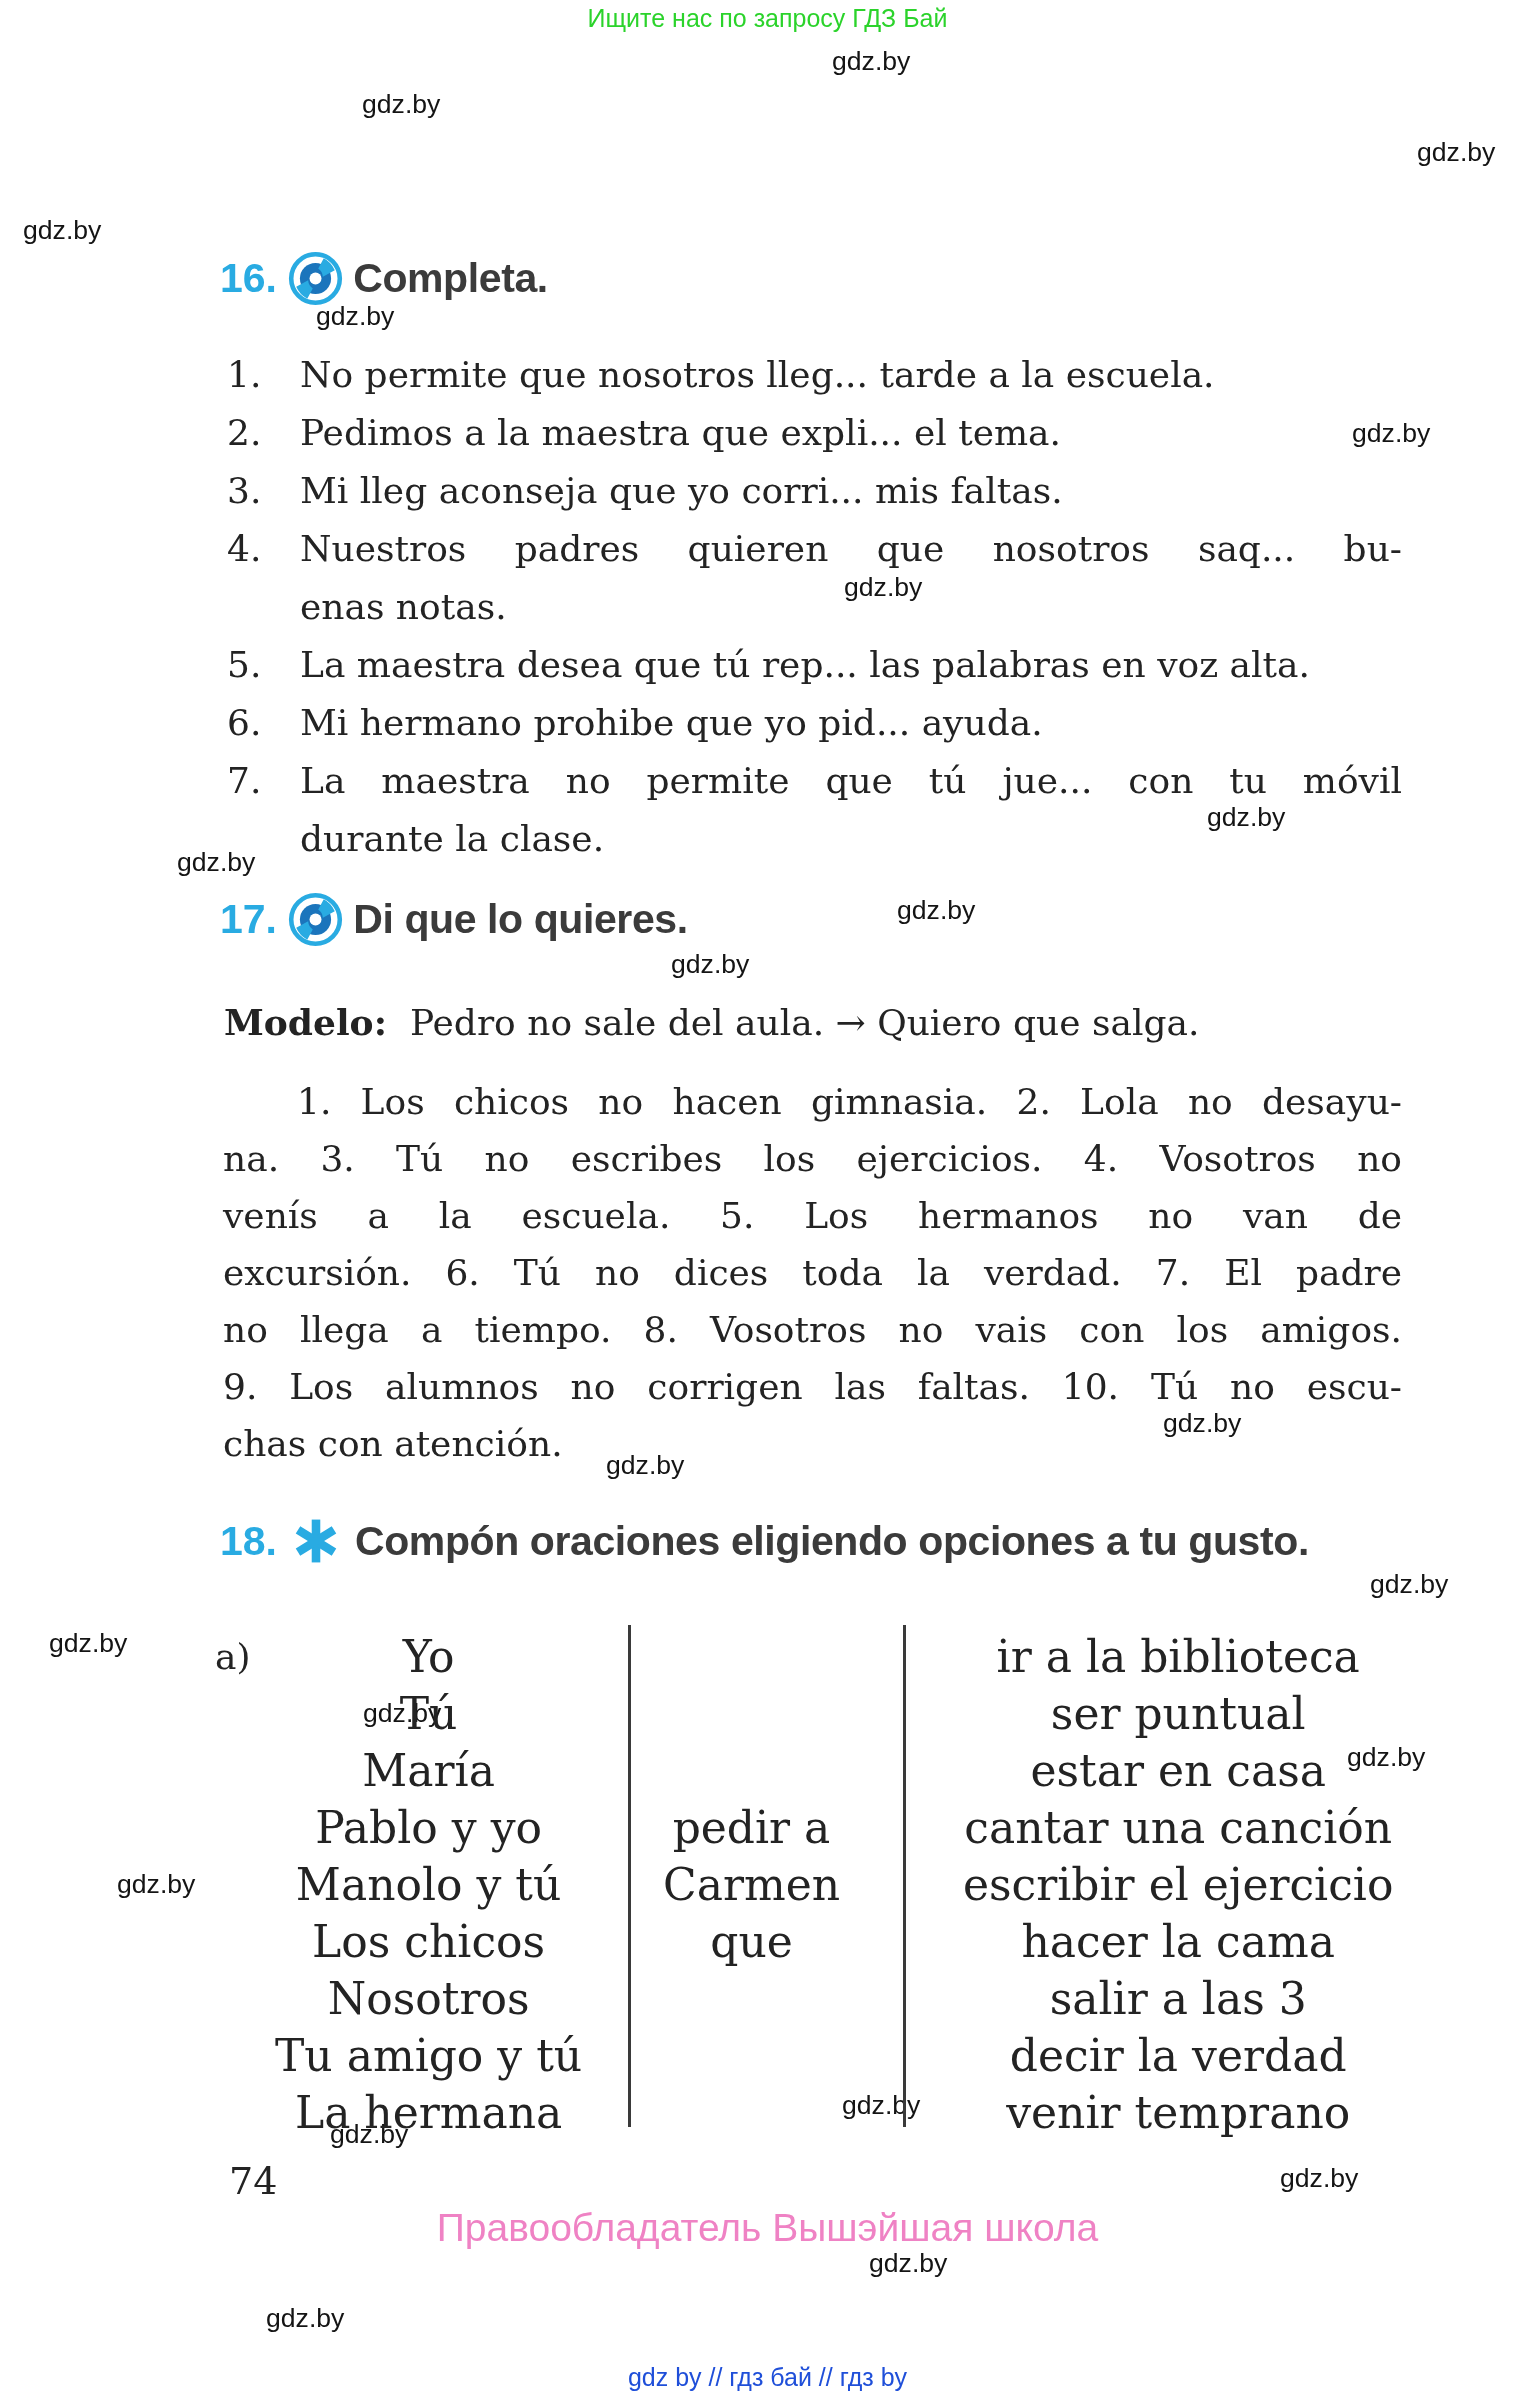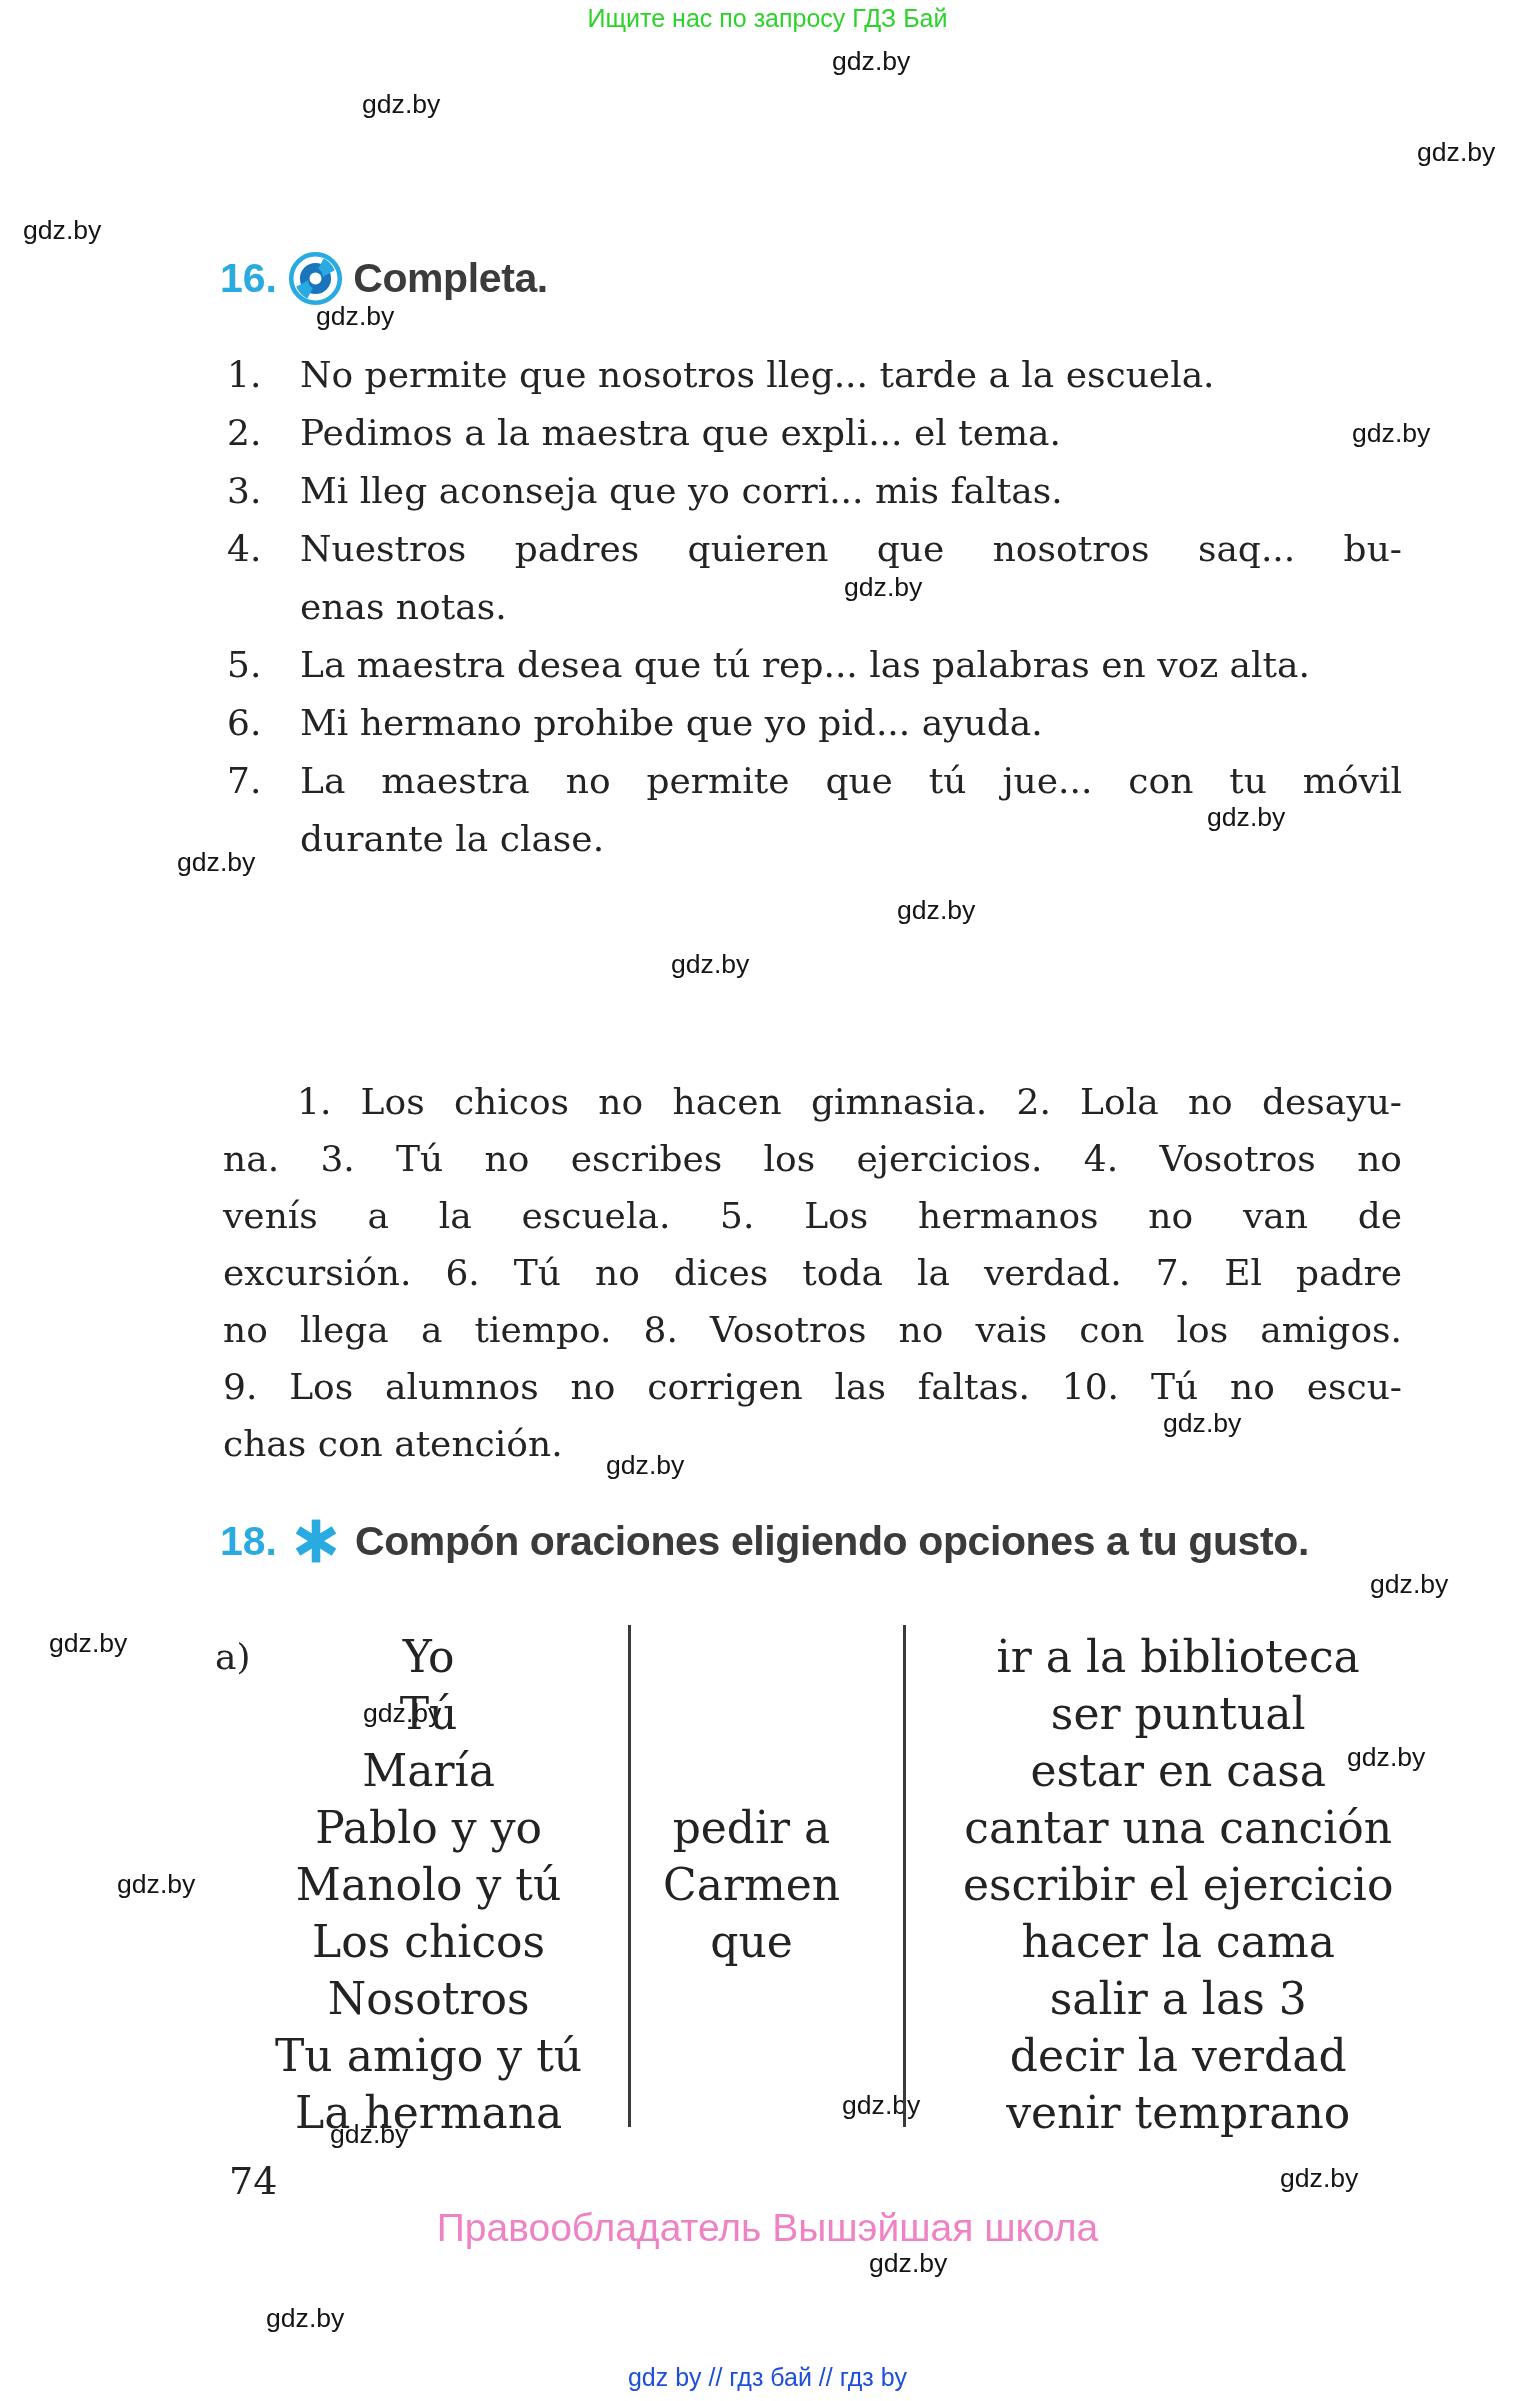--- a/index.html
+++ b/index.html
@@ -119,21 +119,35 @@
         <span class="num">6.</span>
         <div class="line">Mi hermano prohibe que yo pid... ayuda.</div>
       </div>
       <div class="item">
         <span class="num">7.</span>
         <div class="line">La maestra no permite que tú jue... con tu móvil</div>
         <div class="line">durante la clase.</div>
       </div>
     </div>
 
-
+  <div class="ex-head" style="left:220px;top:892px">
+    <span class="ex-num">17.</span>
+    <svg class="cd-icon" width="55" height="55" viewBox="0 0 60 60" aria-hidden="true">
+      <circle cx="30" cy="30" r="26.5" fill="#ffffff" stroke="#29abe2" stroke-width="5"></circle>
+      <circle cx="30" cy="30" r="17" fill="#1b75bc"></circle>
+      <circle cx="30" cy="30" r="6.5" fill="#ffffff"></circle>
+      <path d="M39 8 A 26.5 26.5 0 0 1 51 21 L 38 28 A 12 12 0 0 0 33 19 Z" fill="#29abe2"></path>
+      <path d="M21 52 A 26.5 26.5 0 0 1 9 39 L 22 32 A 12 12 0 0 0 27 41 Z" fill="#29abe2"></path>
+    </svg>
+    <span class="ex-title">Di que lo quieres.</span>
+  </div>
+
+  <div class="modelo" style="left:224px;top:994px">
+    <span class="modelo-label">Modelo:</span><span>Pedro no sale del aula. → Quiero que salga.</span>
+  </div>
 
   <div class="para" id="ex17-para" style="left:223px;top:1073px;width:1179px">
       <div class="line">1. Los chicos no hacen gimnasia. 2. Lola no desayu-</div>
       <div class="line">na. 3. Tú no escribes los ejercicios. 4. Vosotros no</div>
       <div class="line">venís a la escuela. 5. Los hermanos no van de</div>
       <div class="line">excursión. 6. Tú no dices toda la verdad. 7. El padre</div>
       <div class="line">no llega a tiempo. 8. Vosotros no vais con los amigos.</div>
       <div class="line">9. Los alumnos no corrigen las faltas. 10. Tú no escu-</div>
       <div class="line">chas con atención.</div>
     </div>

